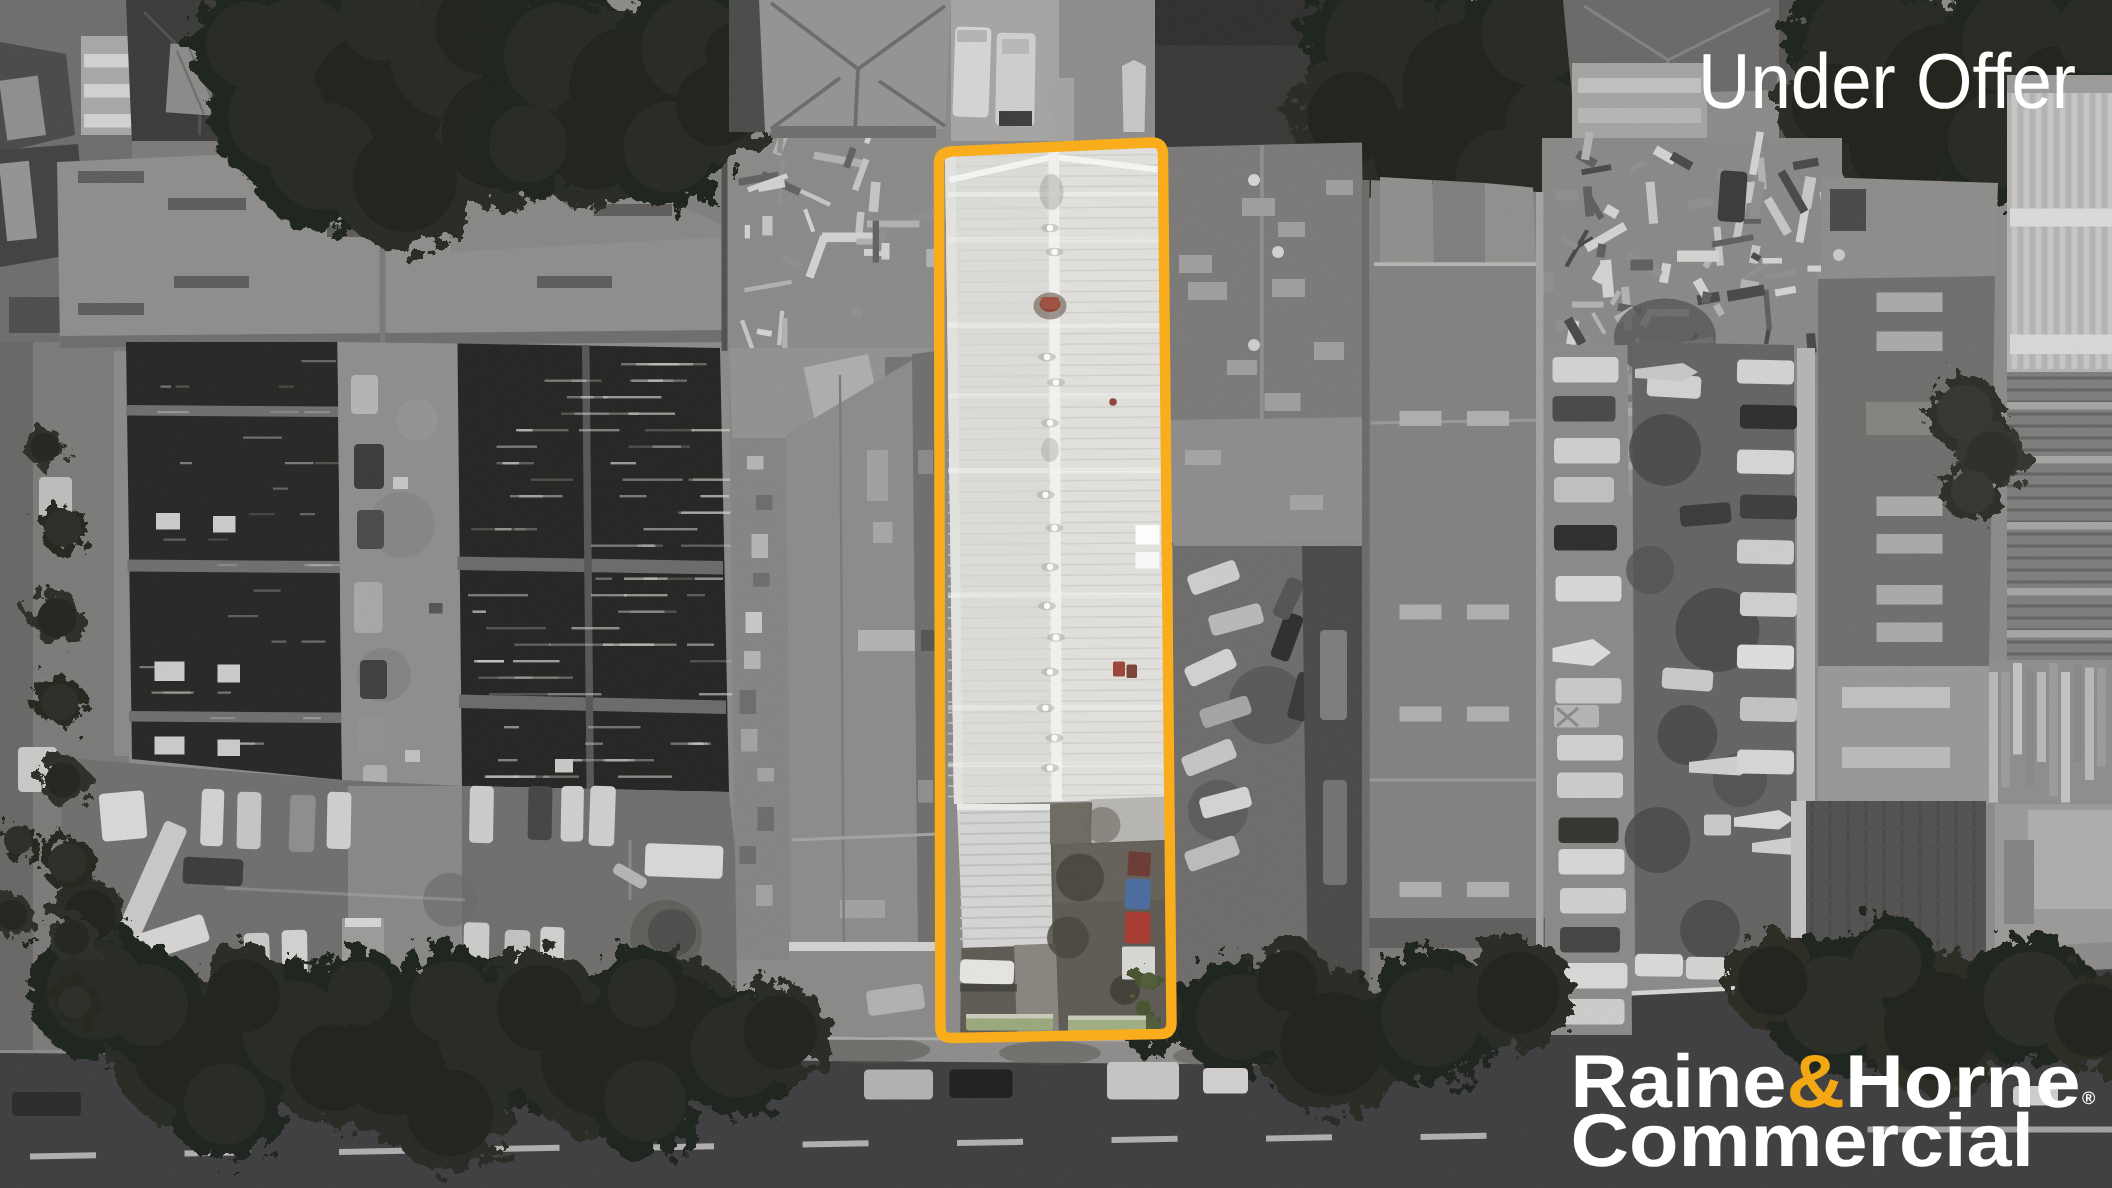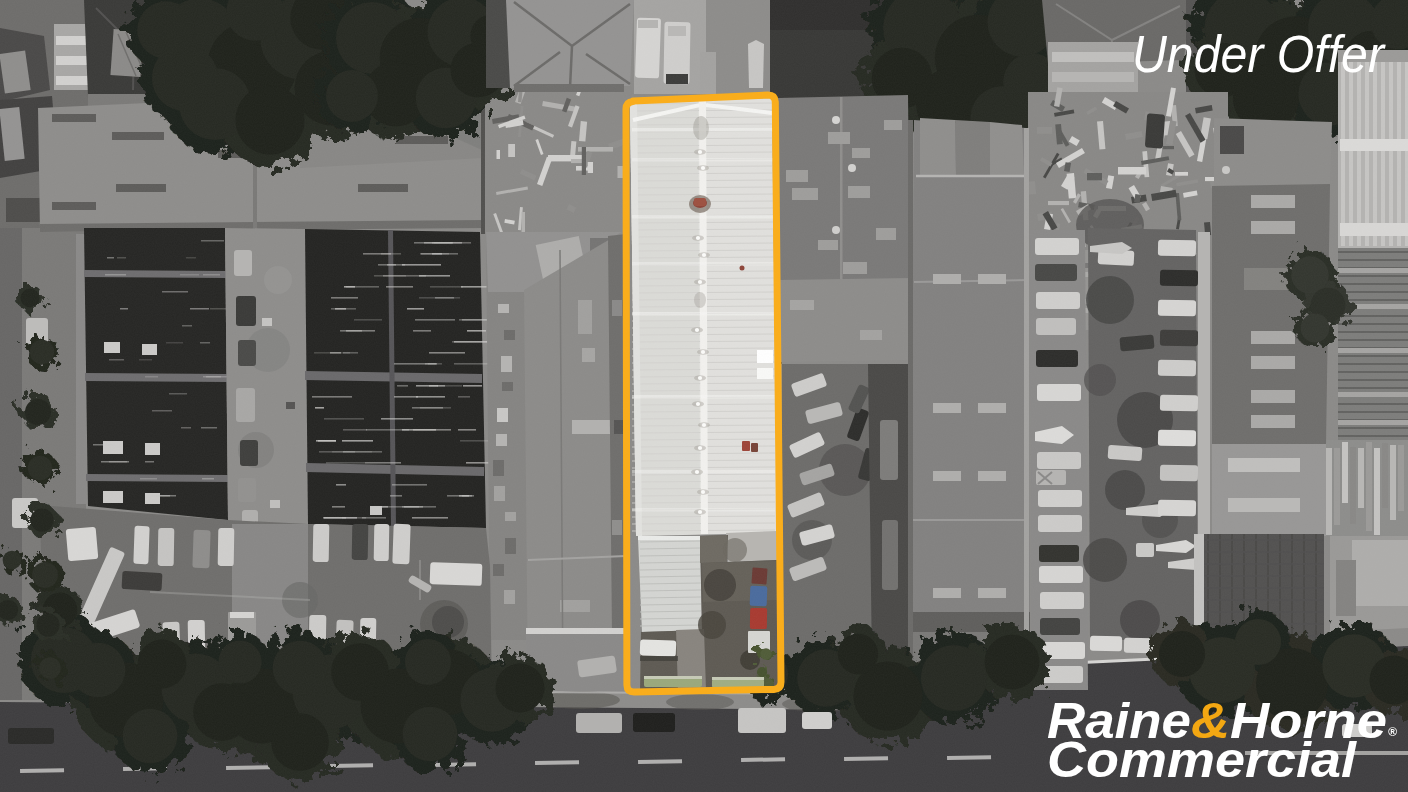--- a/index.html
+++ b/index.html
@@ -1,14 +1,14 @@
 <!DOCTYPE html>
 <html><head><meta charset="utf-8">
 <style>html,body{margin:0;padding:0;background:#777;}
-#stage{position:relative;width:1408px;height:792px;overflow:hidden;font-family:"Liberation Sans",sans-serif;font-style:italic;}
+#stage{position:relative;width:1408px;height:792px;overflow:hidden;font-family:"Liberation Sans",sans-serif;}
 </style></head><body>
 <div id="stage">
 <svg width="1408" height="792" viewBox="0 0 1408 792">
 <defs>
 <filter id="grain">
           <feTurbulence type="fractalNoise" baseFrequency="0.9" numOctaves="2" seed="11" result="n"></feTurbulence>
           <feColorMatrix in="n" type="matrix" values="0 0 0 0 0.5 0 0 0 0 0.5 0 0 0 0 0.5 0 0 0 0.9 0"></feColorMatrix>
           <feComposite operator="in" in2="SourceGraphic"></feComposite>
         </filter>
 <filter id="treeTex" x="-25%" y="-25%" width="150%" height="150%">

